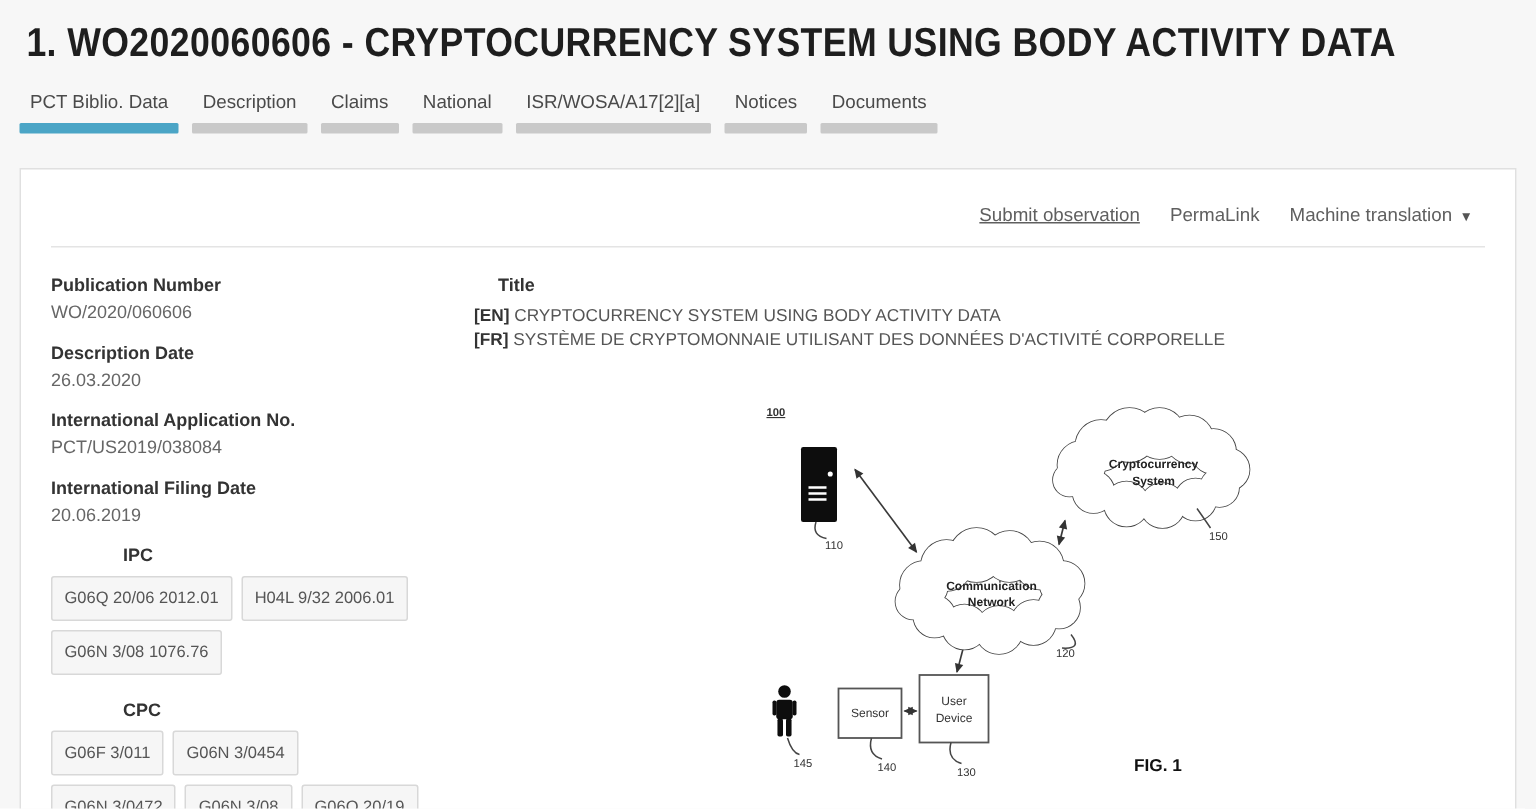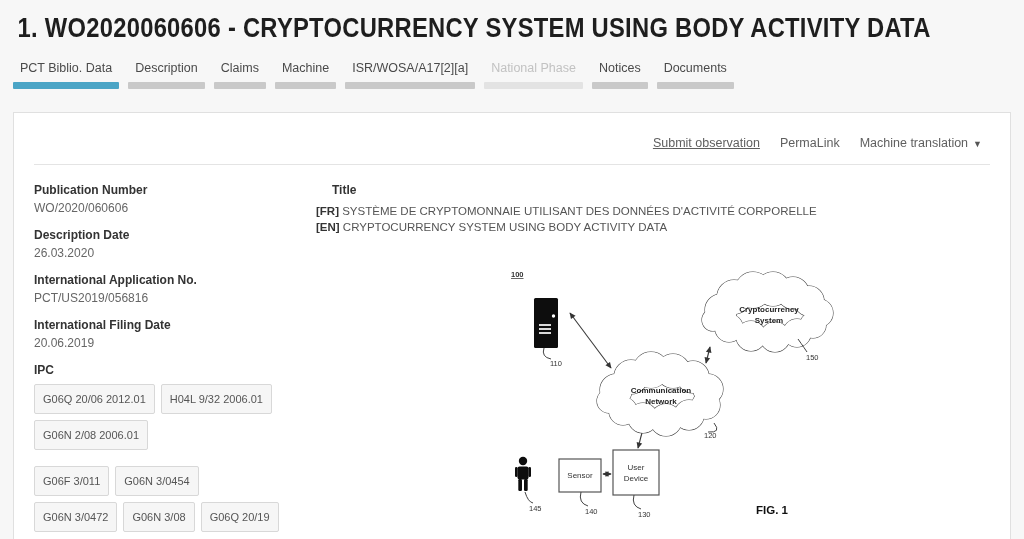--- a/index.html
+++ b/index.html
@@ -33,21 +33,21 @@
 
   .content { display:flex; padding:18px 0 0 20px; }
   .left-col { width:282px; flex:none; }
   .right-col { flex:1; }
 
   .field { margin-bottom:13px; }
   .field-label { font-size:12px; font-weight:700; color:#333; margin-bottom:4px; }
   .field-value { font-size:12px; color:#666; }
 
   .class-section { margin-top:3px; }
-  .class-label { font-size:12px; font-weight:700; color:#333; }
+  .class-label { font-size:12px; font-weight:700; color:#333;margin-left:48px; }
   .chips { display:flex; flex-wrap:wrap; gap:6px 6px; margin-top:7px; max-width:252px; }
   .chip { font-size:11px; color:#555; background:#f6f6f6; border:1px solid #d8d8d8;
           border-radius:2px; padding:8px 8px; white-space:nowrap; cursor:pointer; }
 
   .title-label { font-size:12px; font-weight:700; color:#333; margin-bottom:6px;margin-left:16px; }
   .title-line { font-size:11.5px; color:#555; line-height:1.4; }
   .title-tag { font-weight:700; color:#333; }
 
   .figure-wrap { margin:30px 0 0 185px; width:345px; }
   svg text { font-family:"Liberation Sans",sans-serif; }
@@ -68,29 +68,25 @@
   </div>
   <div class="tab">
     <span class="tab-label">Description</span>
     <span class="tab-bar"></span>
   </div>
   <div class="tab">
     <span class="tab-label">Claims</span>
     <span class="tab-bar"></span>
   </div>
   <div class="tab">
-    <span class="tab-label">Machine</span>
+    <span class="tab-label">National</span>
     <span class="tab-bar"></span>
   </div>
   <div class="tab">
     <span class="tab-label">ISR/WOSA/A17[2][a]</span>
-    <span class="tab-bar"></span>
-  </div>
-  <div class="tab disabled">
-    <span class="tab-label">National Phase</span>
     <span class="tab-bar"></span>
   </div>
   <div class="tab">
     <span class="tab-label">Notices</span>
     <span class="tab-bar"></span>
   </div>
   <div class="tab">
     <span class="tab-label">Documents</span>
     <span class="tab-bar"></span>
   </div>
@@ -114,53 +110,54 @@
       <div class="field">
         <div class="field-label">Publication Number</div>
         <div class="field-value">WO/2020/060606</div>
       </div>
       <div class="field">
         <div class="field-label">Description Date</div>
         <div class="field-value">26.03.2020</div>
       </div>
       <div class="field">
         <div class="field-label">International Application No.</div>
-        <div class="field-value">PCT/US2019/056816</div>
+        <div class="field-value">PCT/US2019/038084</div>
       </div>
       <div class="field">
         <div class="field-label">International Filing Date</div>
         <div class="field-value">20.06.2019</div>
       </div>
 
       <div class="class-section">
         <div class="class-label">IPC</div>
         <div class="chips">
           <span class="chip">G06Q 20/06 2012.01</span>
           <span class="chip">H04L 9/32 2006.01</span>
-          <span class="chip">G06N 2/08 2006.01</span>
+          <span class="chip">G06N 3/08 1076.76</span>
         </div>
       </div>
 
       <div class="class-section" style="margin-top:16px;">
+        <div class="class-label">CPC</div>
         <div class="chips">
           <span class="chip">G06F 3/011</span>
           <span class="chip">G06N 3/0454</span>
           <span class="chip">G06N 3/0472</span>
           <span class="chip">G06N 3/08</span>
           <span class="chip">G06Q 20/19</span>
 
         </div>
 
       </div>
     </div>
 
     <div class="right-col">
       <div class="title-label">Title</div>
+      <div class="title-line"><span class="title-tag">[EN]</span><span> CRYPTOCURRENCY SYSTEM USING BODY ACTIVITY DATA</span></div>
       <div class="title-line"><span class="title-tag">[FR]</span><span> SYSTÈME DE CRYPTOMONNAIE UTILISANT DES DONNÉES D'ACTIVITÉ CORPORELLE</span></div>
-      <div class="title-line"><span class="title-tag">[EN]</span><span> CRYPTOCURRENCY SYSTEM USING BODY ACTIVITY DATA</span></div>
 
       <div class="figure-wrap">
         <svg width="345" height="258" viewBox="0 0 345 258">
           <defs>
             <marker id="ah" markerWidth="7" markerHeight="7" refX="5.6" refY="3.5" orient="auto-start-reverse">
               <path d="M0.6,0.9 L6.3,3.5 L0.6,6.1 z" fill="#333"></path>
             </marker>
           </defs>
 
           <text class="fig-ref" x="10" y="12" font-weight="bold" text-decoration="underline">100</text>

